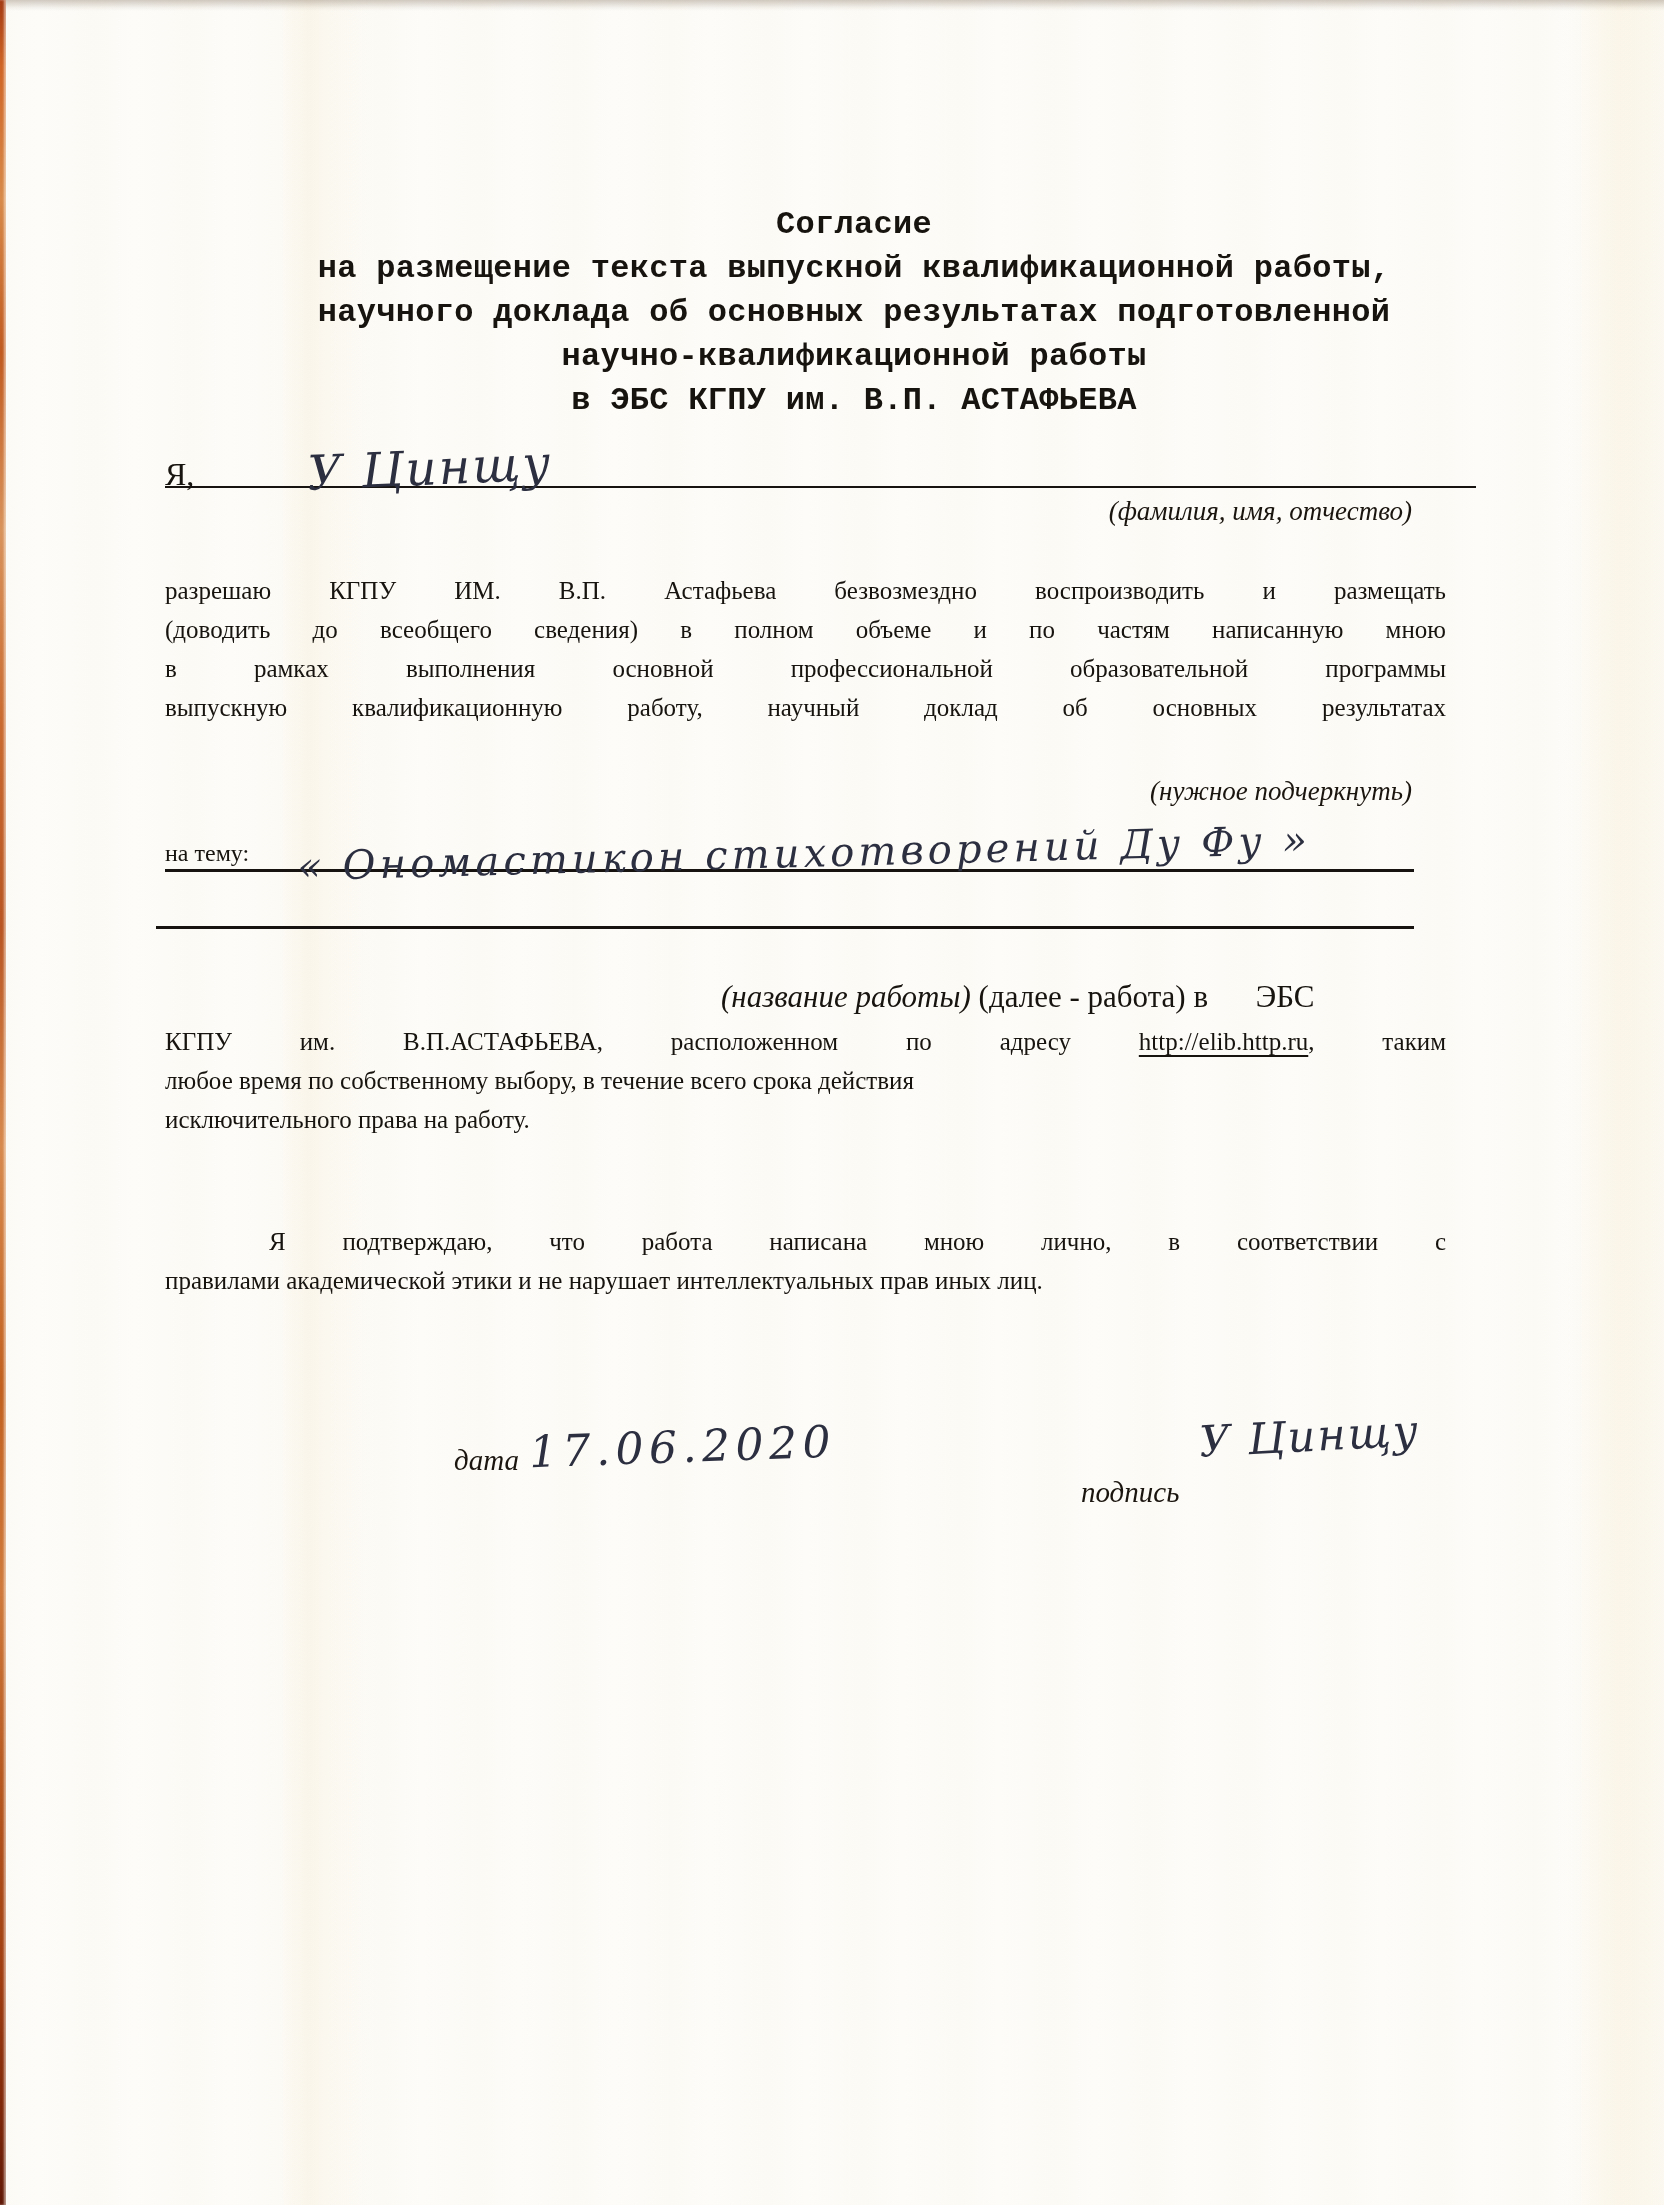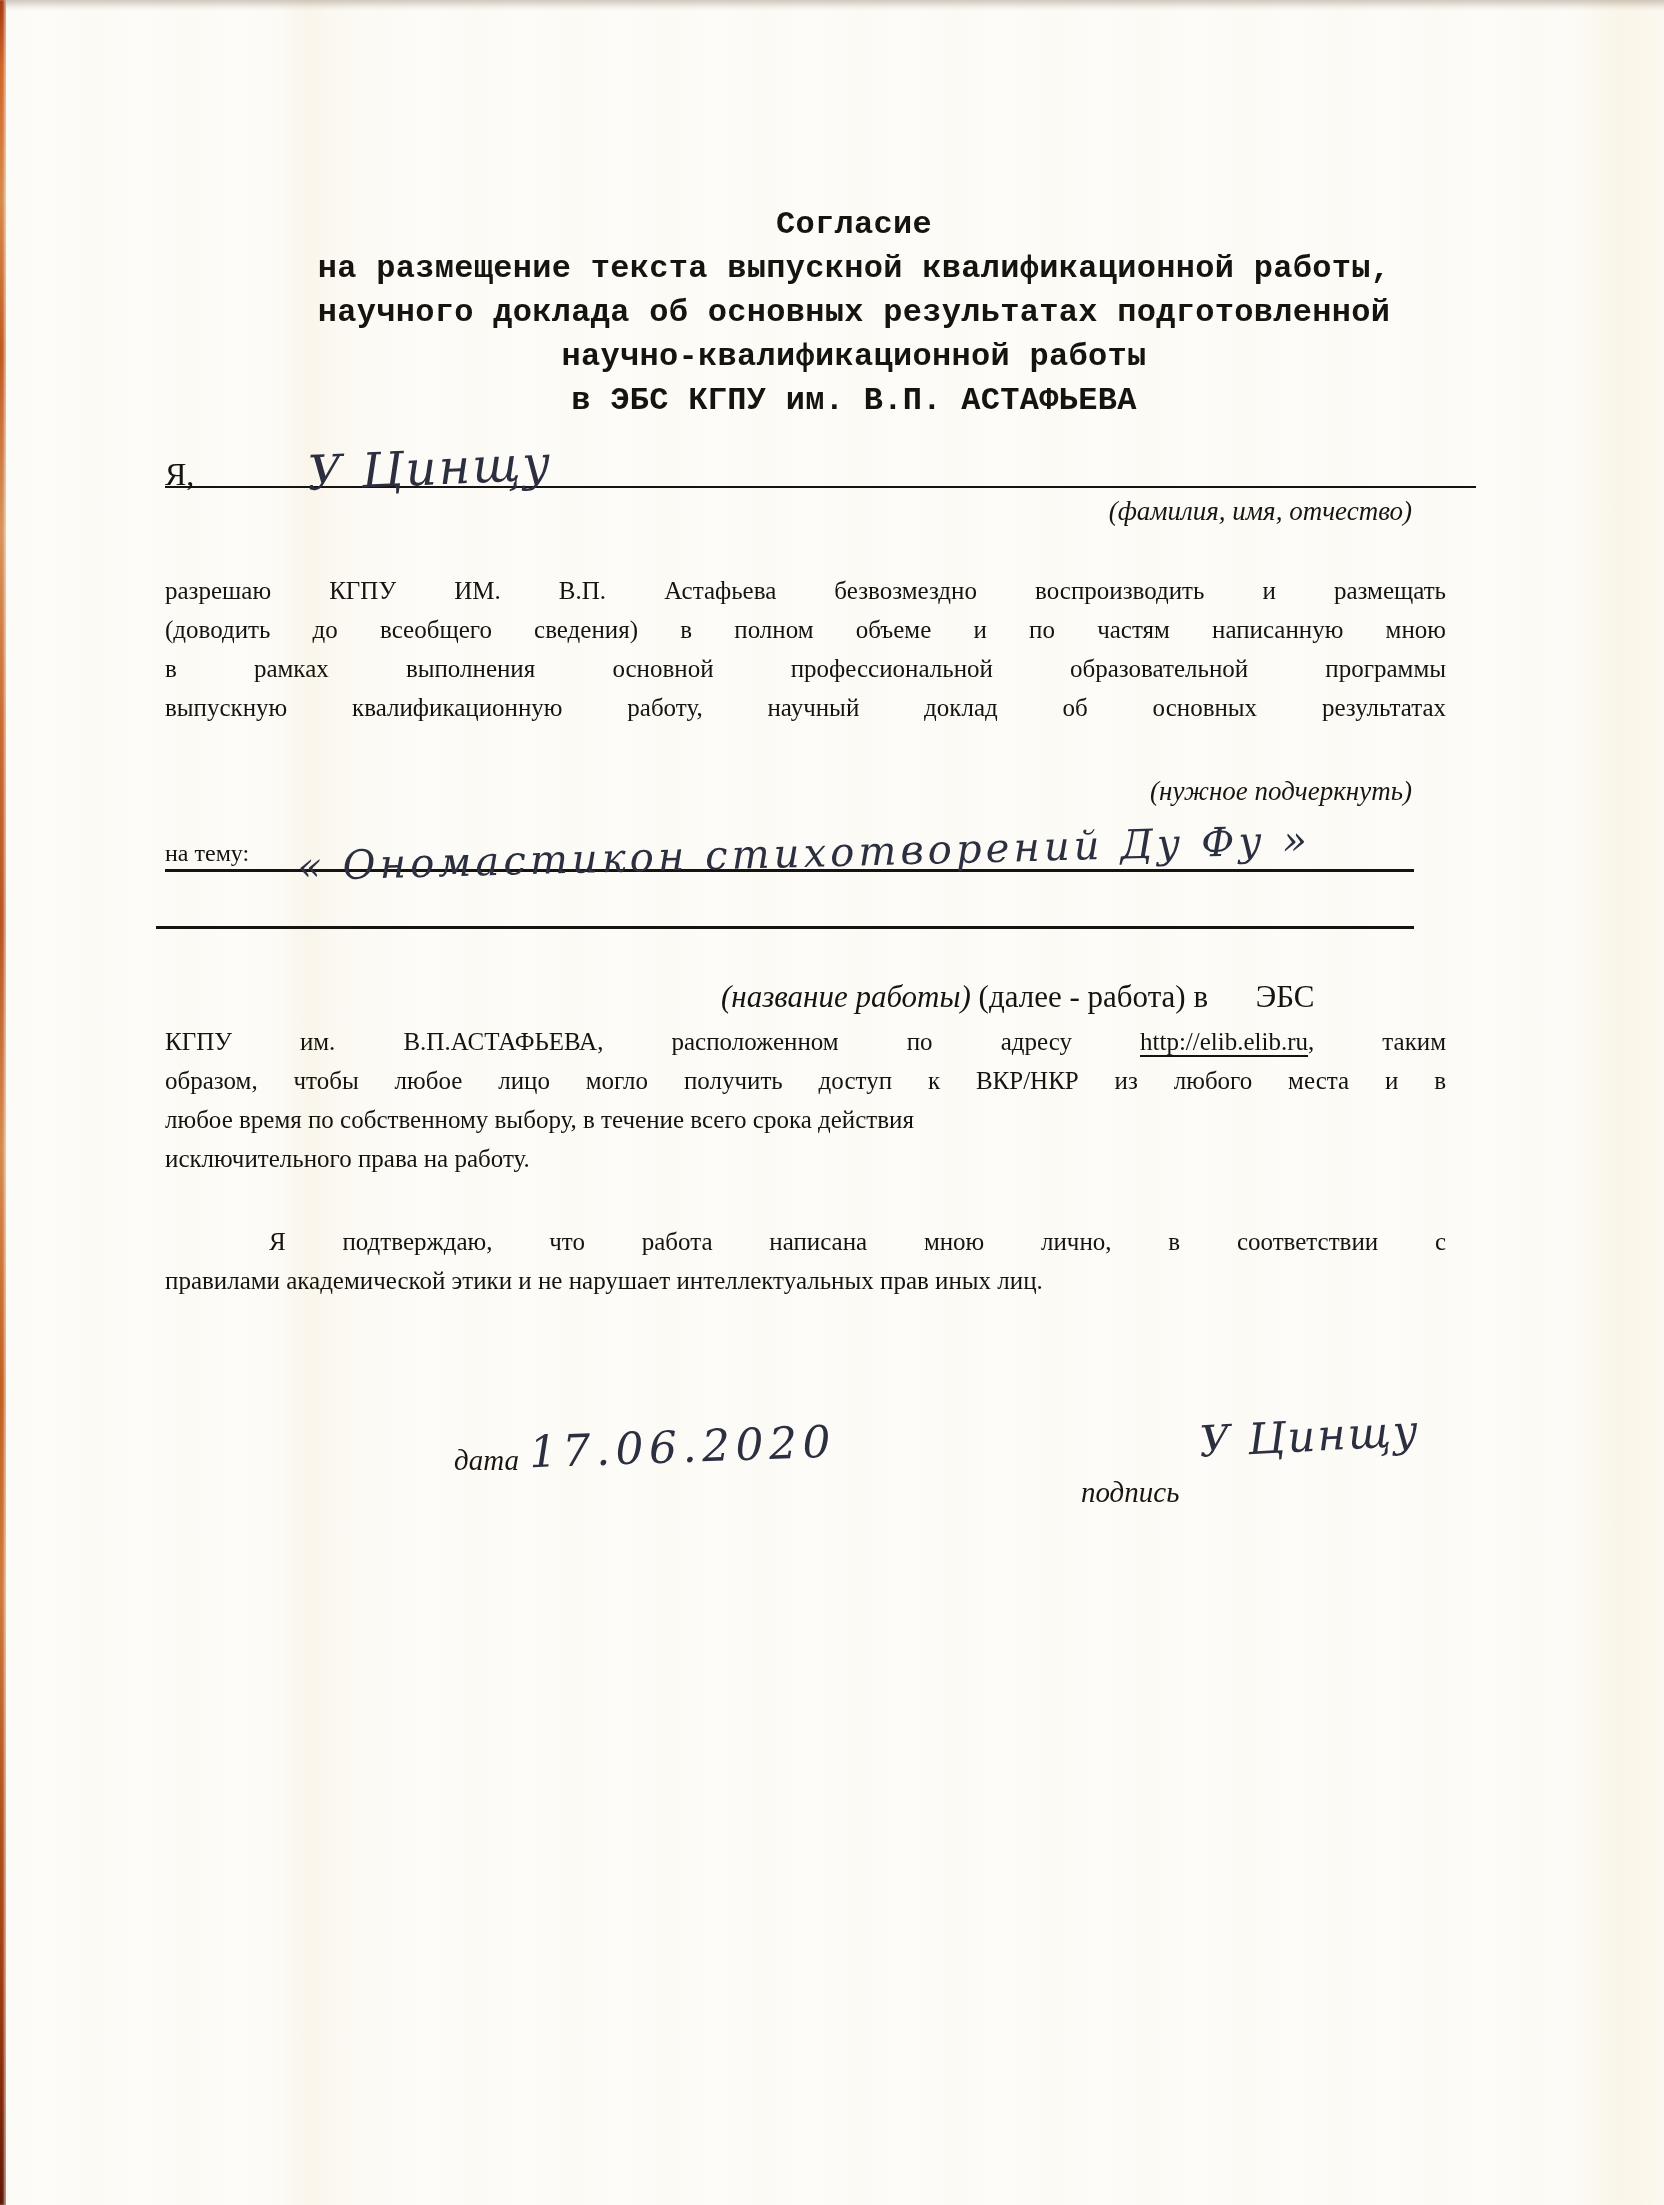--- a/index.html
+++ b/index.html
@@ -141,23 +141,22 @@
   <div class="cont-line"></div>
 
   <div class="work-caption">
     <span class="it">(название работы)</span><span> (далее - работа) в</span>
     <span class="tail">ЭБС</span>
   </div>
 
   <div class="p-block lines" style="top: 1022px;">
     <div class="bodyline just">
       <span>КГПУ им. В.П.АСТАФЬЕВА, расположенном по адресу</span>
-      <span class="url-underline">http://elib.elib.ru</span><span>, таким</span>
+      <span class="url-underline">http://elib.http.ru</span><span>, таким</span>
     </div>
-    <div class="bodyline just">образом, чтобы любое лицо могло получить доступ к ВКР/НКР из любого места и в</div>
     <div class="bodyline left">любое время по собственному выбору, в течение всего срока действия</div>
     <div class="bodyline left">исключительного права на работу.</div>
   </div>
 
   <div class="p-block lines" style="top: 1222px;">
     <div class="bodyline just indent-first">Я  подтверждаю,  что  работа  написана  мною  лично,  в  соответствии  с</div>
     <div class="bodyline left">правилами академической этики и не нарушает интеллектуальных прав иных лиц.</div>
   </div>
 
   <div class="footer-label" style="left: 454px; top: 1444px;">дата</div>

